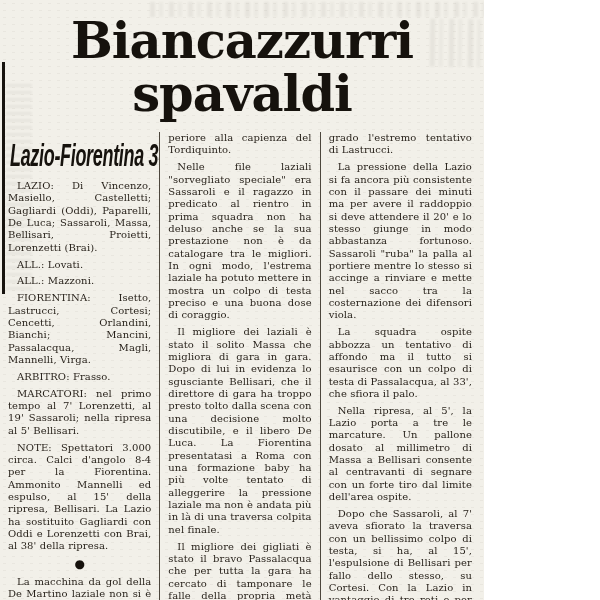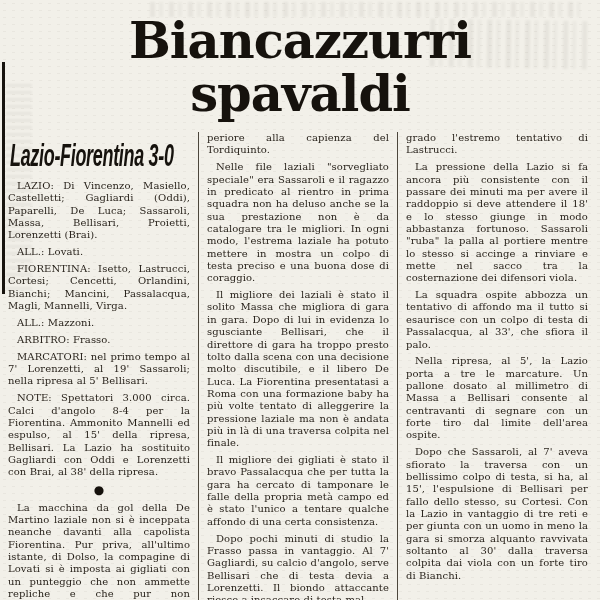--- a/index.html
+++ b/index.html
@@ -1,18 +1,18 @@
 <!DOCTYPE html>
 <html><head>
 <meta charset="utf-8">
 <style>
   html, body { margin: 0; padding: 0; }
   .page {
     position: relative;
-    width: 600px;
+    width: 484px;
     height: 600px;
     background-color: #f2f0e9;
     background-image: radial-gradient(rgba(60,50,35,0.05) 1px, transparent 1.2px);
     background-size: 9px 7px;
     overflow: hidden;
     font-family: "DejaVu Serif", serif;
     color: #241e17;
   }
   
   .bleed {
@@ -109,22 +109,22 @@
 
   <h1 class="headline">Biancazzurri spavaldi</h1>
 
   <div class="columns">
 
     <div class="col col-left">
       <h2 class="subheadline"><span class="subhead-inner">Lazio-Fiorentina 3-0</span></h2>
       <div class="col-body">
           <p class="body-para"><span class="b">LAZIO: Di Vincenzo, Masiello, Castelletti; Gagliardi (Oddi), Paparelli, De Luca; Sassaroli, Massa, Bellisari, Proietti, Lorenzetti (Brai).</span></p>
           <p class="body-para"><span class="b">ALL.: Lovati.</span></p>
+          <p class="body-para"><span class="b">ALL.: Mazzoni.</span></p>
           <p class="body-para"><span class="b">FIORENTINA: Isetto, Lastrucci, Cortesi; Cencetti, Orlandini, Bianchi; Mancini, Passalacqua, Magli, Mannelli, Virga.</span></p>
-          <p class="body-para"><span class="b">ALL.: Mazzoni.</span></p>
           <p class="body-para"><span class="b">ARBITRO: Frasso.</span></p>
           <p class="body-para"><span class="b">MARCATORI: nel primo tempo al 7' Lorenzetti, al 19' Sassaroli; nella ripresa al 5' Bellisari.</span></p>
           <p class="body-para"><span class="b">NOTE: </span><span>Spettatori 3.000 circa. Calci d'angolo 8-4 per la Fiorentina. Ammonito Mannelli ed espulso, al 15' della ripresa, Bellisari. La Lazio ha sostituito Gagliardi con Oddi e Lorenzetti con Brai, al 38' della ripresa.</span></p>
           <div class="dot-separator">●</div>
           <p class="body-para"><span>La macchina da gol della De Martino laziale non si è inceppata neanche davanti alla capolista Fiorentina. Pur priva, all'ultimo istante, di Dolso, la compagine di Lovati si è imposta ai gigliati con un punteggio che non ammette repliche e che pur non raggiungendo vertici di entusiasmo come nel precedente confronto con il Cagliari, ha divertito un pubblico foltissimo dimostratosi peraltro numericamente su-</span></p>
         </div>
     </div>
 
     <div class="vrule"></div>
 
@@ -136,21 +136,21 @@
           <p class="body-para"><span>Il migliore dei gigliati è stato il bravo Passalacqua che per tutta la gara ha cercato di tamponare le falle della propria metà campo ed è stato l'unico a tentare qualche affondo di una certa consistenza.</span></p>
           <p class="body-para"><span>Dopo pochi minuti di studio la Frasso passa in vantaggio. </span><span class="b">Al 7' Gagliardi, su calcio d'angolo, serve Bellisari che di testa devia a Lorenzetti. Il biondo attaccante riesce a insaccare di testa mal-</span></p>
         </div>
     </div>
 
     <div class="vrule"></div>
 
     <div class="col">
       <div class="col-body">
           <p class="body-para noindent"><span class="b">grado l'estremo tentativo di Lastrucci.</span></p>
-          <p class="body-para"><span>La pressione della Lazio si fa ancora più consistente con il passare dei minuti ma per avere il raddoppio si deve attendere il 18' e lo stesso giunge in modo abbastanza fortunoso. </span><span class="b">Sassaroli "ruba" la palla al portiere mentre lo stesso si accinge a rinviare e mette nel sacco tra la costernazione dei difensori viola.</span></p>
+          <p class="body-para"><span>La pressione della Lazio si fa ancora più consistente con il passare dei minuti ma per avere il raddoppio si deve attendere il 20' e lo stesso giunge in modo abbastanza fortunoso. </span><span class="b">Sassaroli "ruba" la palla al portiere mentre lo stesso si accinge a rinviare e mette nel sacco tra la costernazione dei difensori viola.</span></p>
           <p class="body-para"><span>La squadra ospite abbozza un tentativo di affondo ma il tutto si esaurisce con un colpo di testa di Passalacqua, al 33', che sfiora il palo.</span></p>
           <p class="body-para"><span>Nella ripresa, al 5', la Lazio porta a tre le marcature. </span><span class="b">Un pallone dosato al millimetro di Massa a Bellisari consente al centravanti di segnare con un forte tiro dal limite dell'area ospite.</span></p>
           <p class="body-para"><span>Dopo che Sassaroli, al 7' aveva sfiorato la traversa con un bellissimo colpo di testa, si ha, al 15', l'espulsione di Bellisari per fallo dello stesso, su Cortesi. Con la Lazio in vantaggio di tre reti e per giunta con un uomo in meno la gara si smorza alquanto ravvivata soltanto al 30' dalla traversa colpita dai viola con un forte tiro di Bianchi.</span></p>
         </div>
 
     </div>
 
   </div>
 </div>
 

